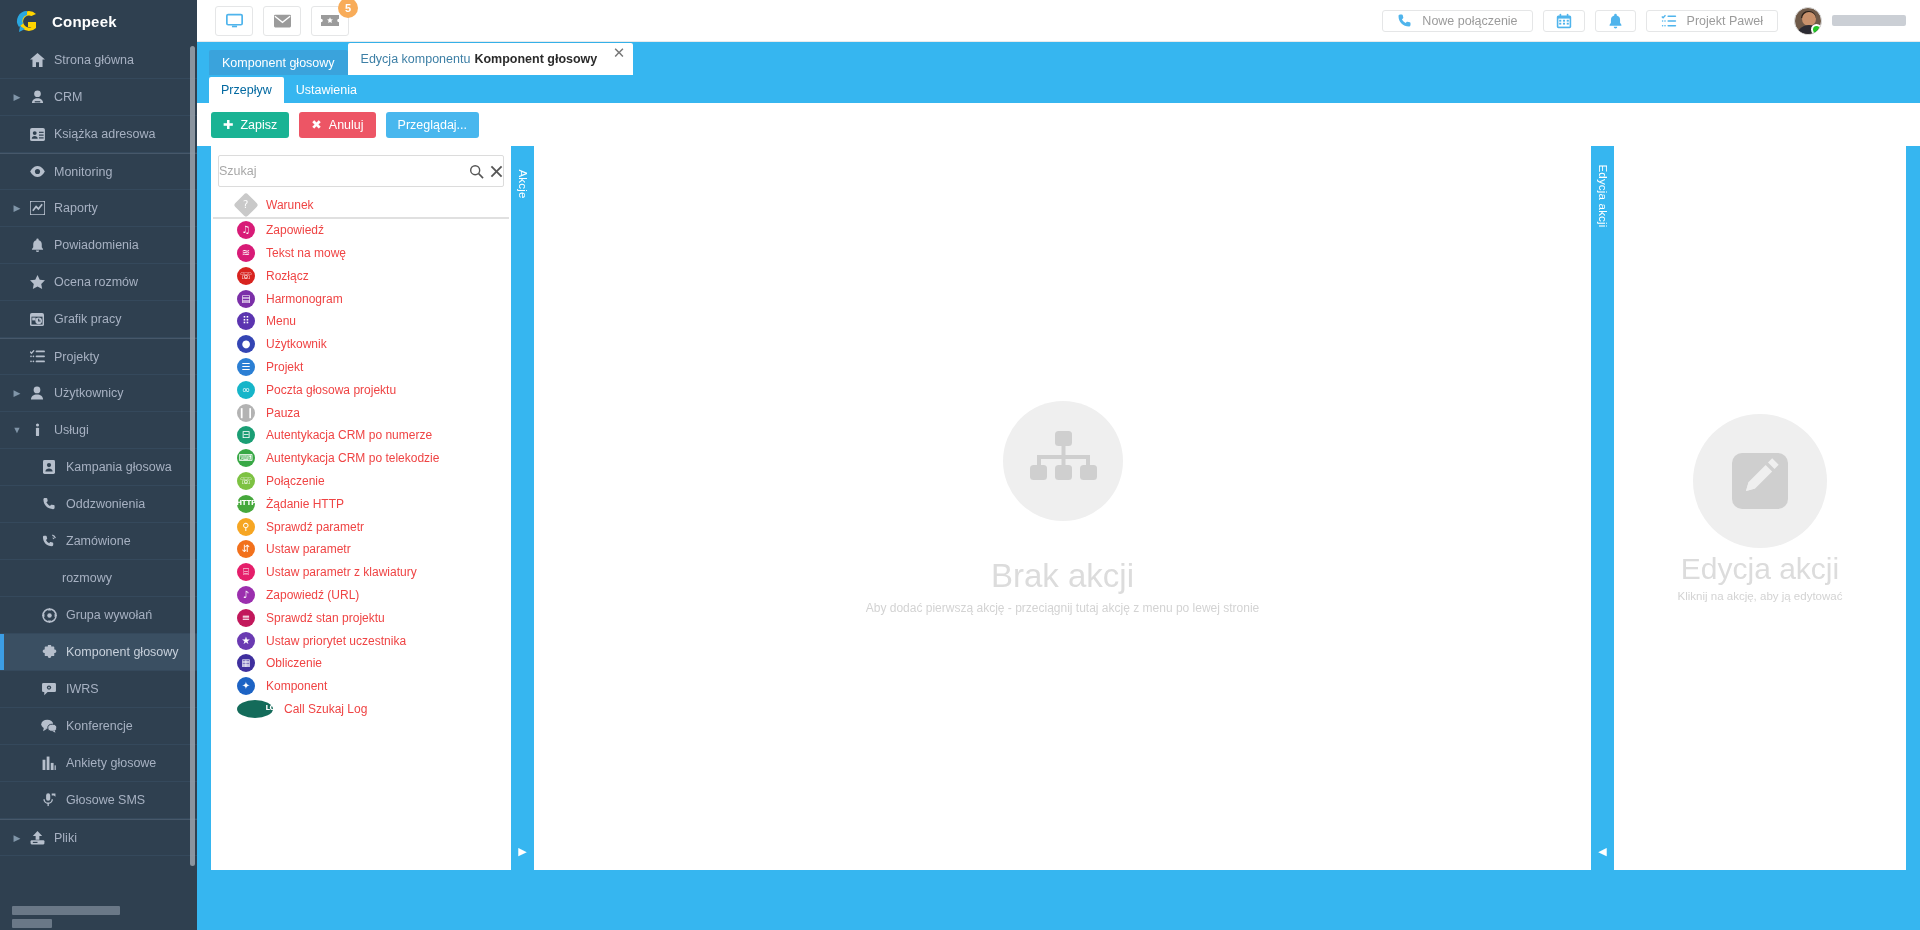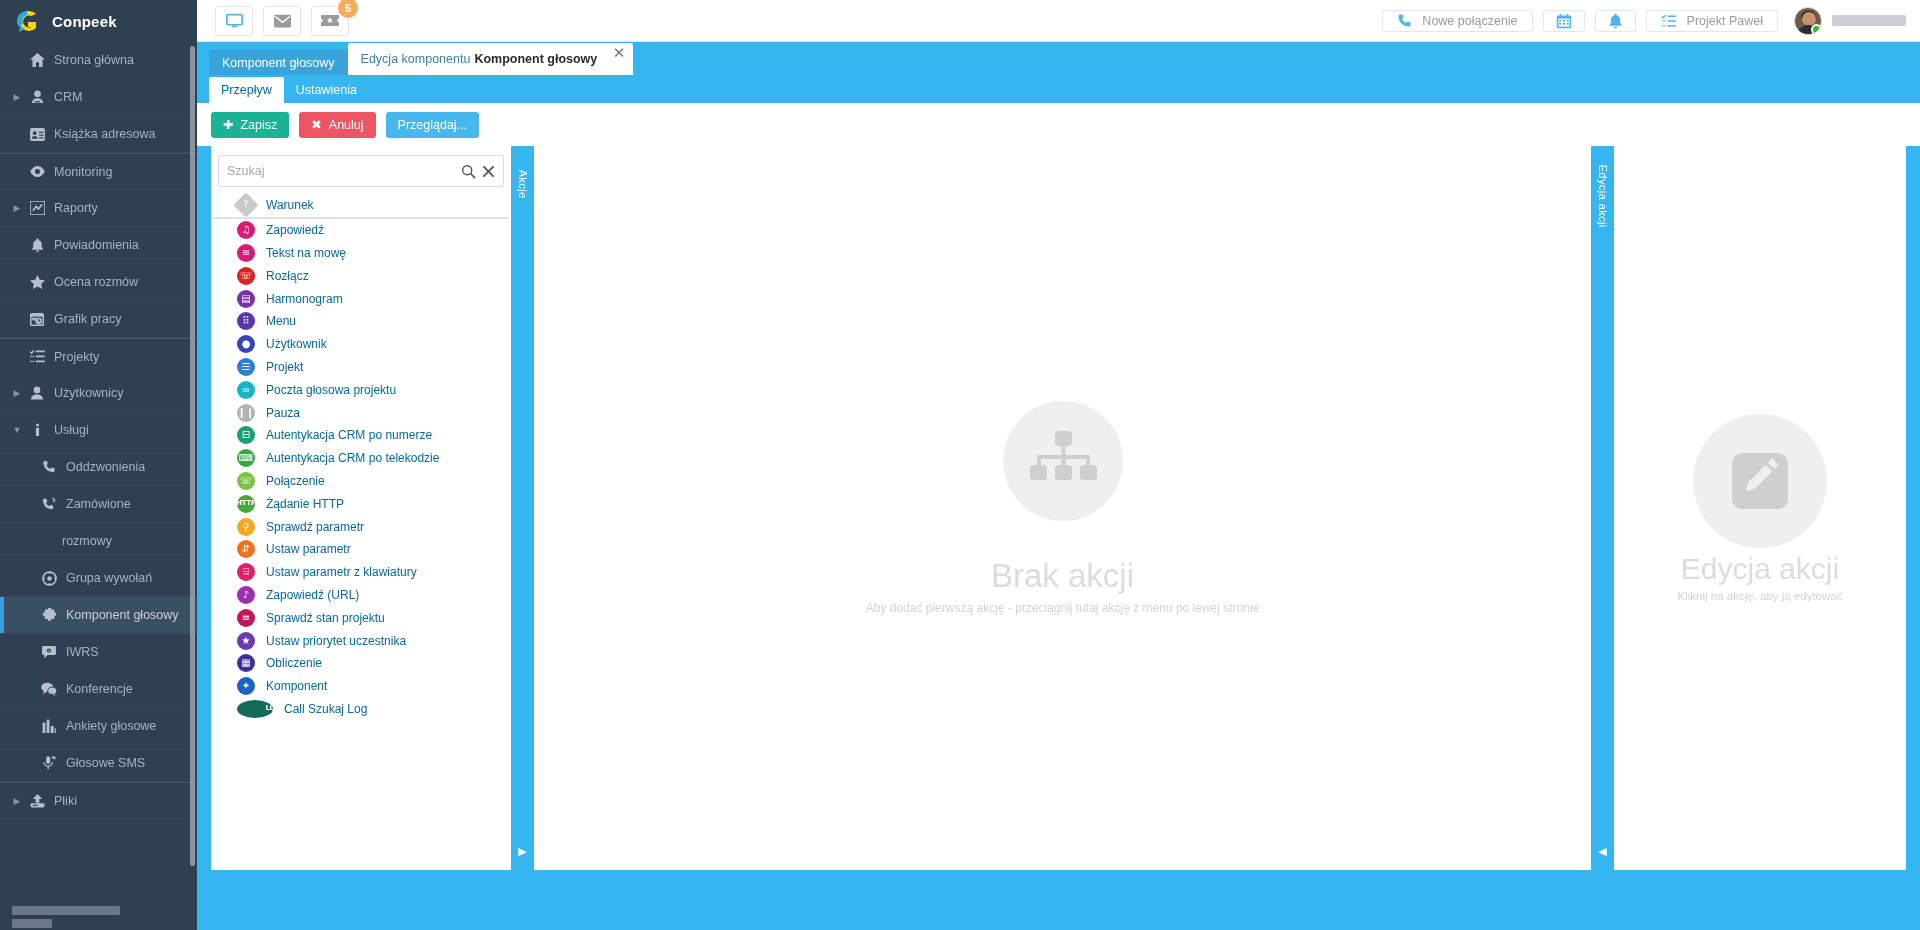--- a/index.html
+++ b/index.html
@@ -188,37 +188,37 @@
     width:300px; min-width:300px;
     background:#fff;
     margin-left:14px;
     display:flex; flex-direction:column;
     position:relative;
   }
   .searchbox {
     height:32px; margin:9px 7px 0 7px;
     border:1px solid #dcdcdc; border-radius:2px;
     display:flex; align-items:center;
-    padding:0 8px;
+    padding:0 0;
   }
   .searchbox input {
     flex:1; border:none; outline:none;
     font-size:12.5px; color:#555;
     font-family:"Liberation Sans", sans-serif;
     background:transparent;
   }
   .searchbox input::placeholder { color:#a8a8a8; }
   .sicon { color:#6d6d6d; font-size:14px; margin-left:6px; cursor:pointer; display:flex; }
   .list { flex:1; overflow:hidden; padding-top:7px; }
   .list-sep { height:1px; background:#e0e0e0; margin:0 2px; }
   .litem {
     height:22.8px; display:flex; align-items:center;
     padding-left:26px; gap:11px; cursor:pointer;
   }
-  .litem .lbl { font-size:12px; color:#0369a1; white-space:nowrap; }
+  .litem .lbl { font-size:12px; color:#ef4444; white-space:nowrap; }
   .ic {
     width:18px; height:18px; min-width:18px;
     border-radius:50%;
     display:flex; align-items:center; justify-content:center;
     color:#fff; font-size:10px; line-height:1;
     font-family:"DejaVu Sans", sans-serif;
   }
   .ic.diamond { border-radius:3px; transform:rotate(45deg); }
   .ic.diamond span { transform:rotate(-45deg); display:block; }
   .ic.tiny { font-size:7px; font-weight:bold; letter-spacing:-.3px; }
@@ -419,20 +419,31 @@
         </div>
         <div class="nav-item">
           <span class="caret">▼</span>
           <span class="nic">
             <svg width="7" height="14" viewBox="0 0 8 15">
               <circle cx="4" cy="1.8" r="1.8" fill="#b6bfcc"></circle>
               <rect x="2.2" y="4.8" width="3.6" height="9.6" rx="1" fill="#b6bfcc"></rect>
             </svg>
           </span>
           <span class="nlabel">Usługi</span>
+        </div>
+        <div class="nav-item sub">
+          <span class="caret"></span>
+          <span class="nic">
+            <svg width="12" height="14" viewBox="0 0 13 15">
+              <rect x="0" y="0" width="13" height="15" rx="1.6" fill="#b6bfcc"></rect>
+              <circle cx="6.5" cy="5.4" r="2.3" fill="#2f4050"></circle>
+              <path d="M2.6 12.4c0-2.1 1.8-3.2 3.9-3.2s3.9 1.1 3.9 3.2z" fill="#2f4050"></path>
+            </svg>
+          </span>
+          <span class="nlabel">Kampania głosowa</span>
         </div>
         <div class="nav-item sub">
           <span class="caret"></span>
           <span class="nic">
             <svg width="14" height="14" viewBox="0 0 15 15">
               <path d="M3 1c-.9 0-1.5.7-1.5 1.5C1.5 8.6 5.9 13 12 13c.8 0 1.5-.6 1.5-1.5V9.6c0-.5-.3-.8-.8-.9l-2.3-.5c-.4-.1-.8.1-1 .4l-.8 1c-1.7-.9-3-2.2-3.9-3.9l1-.8c.3-.2.4-.6.4-1L5.6 1.7c-.1-.4-.4-.7-.9-.7Z" fill="#b6bfcc"></path>
             </svg>
           </span>
           <span class="nlabel">Oddzwonienia</span>
         </div>

